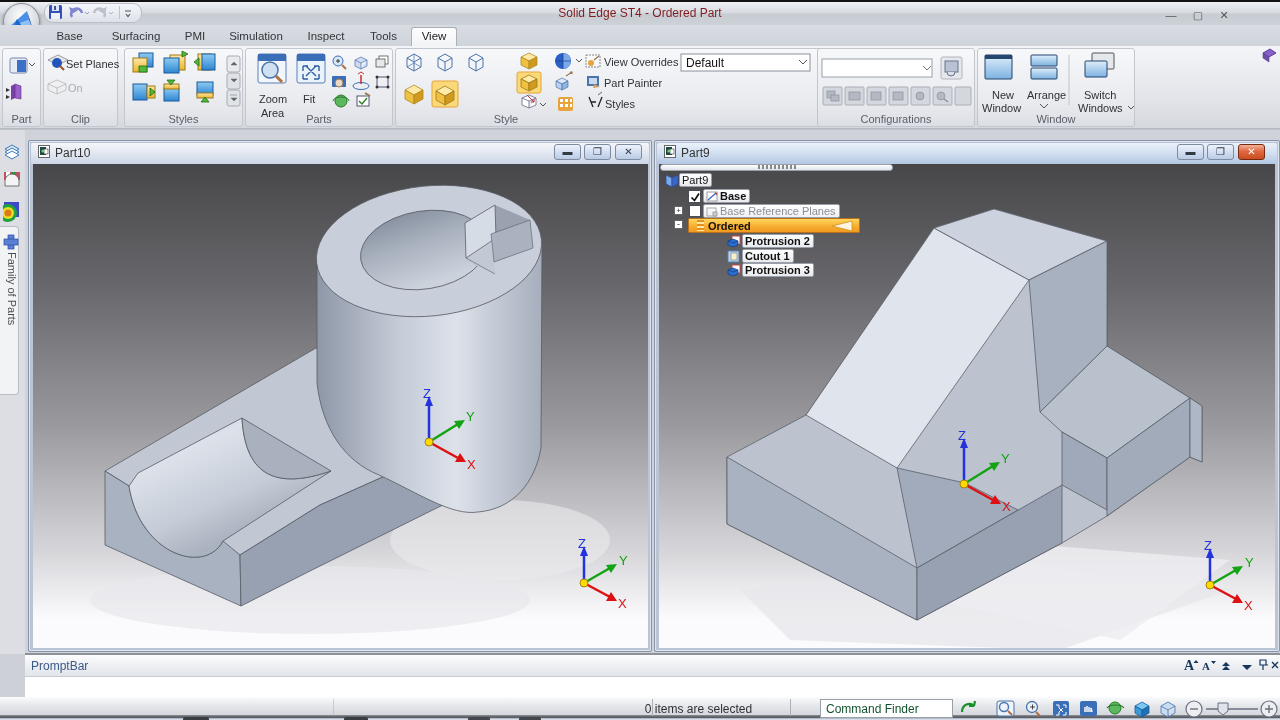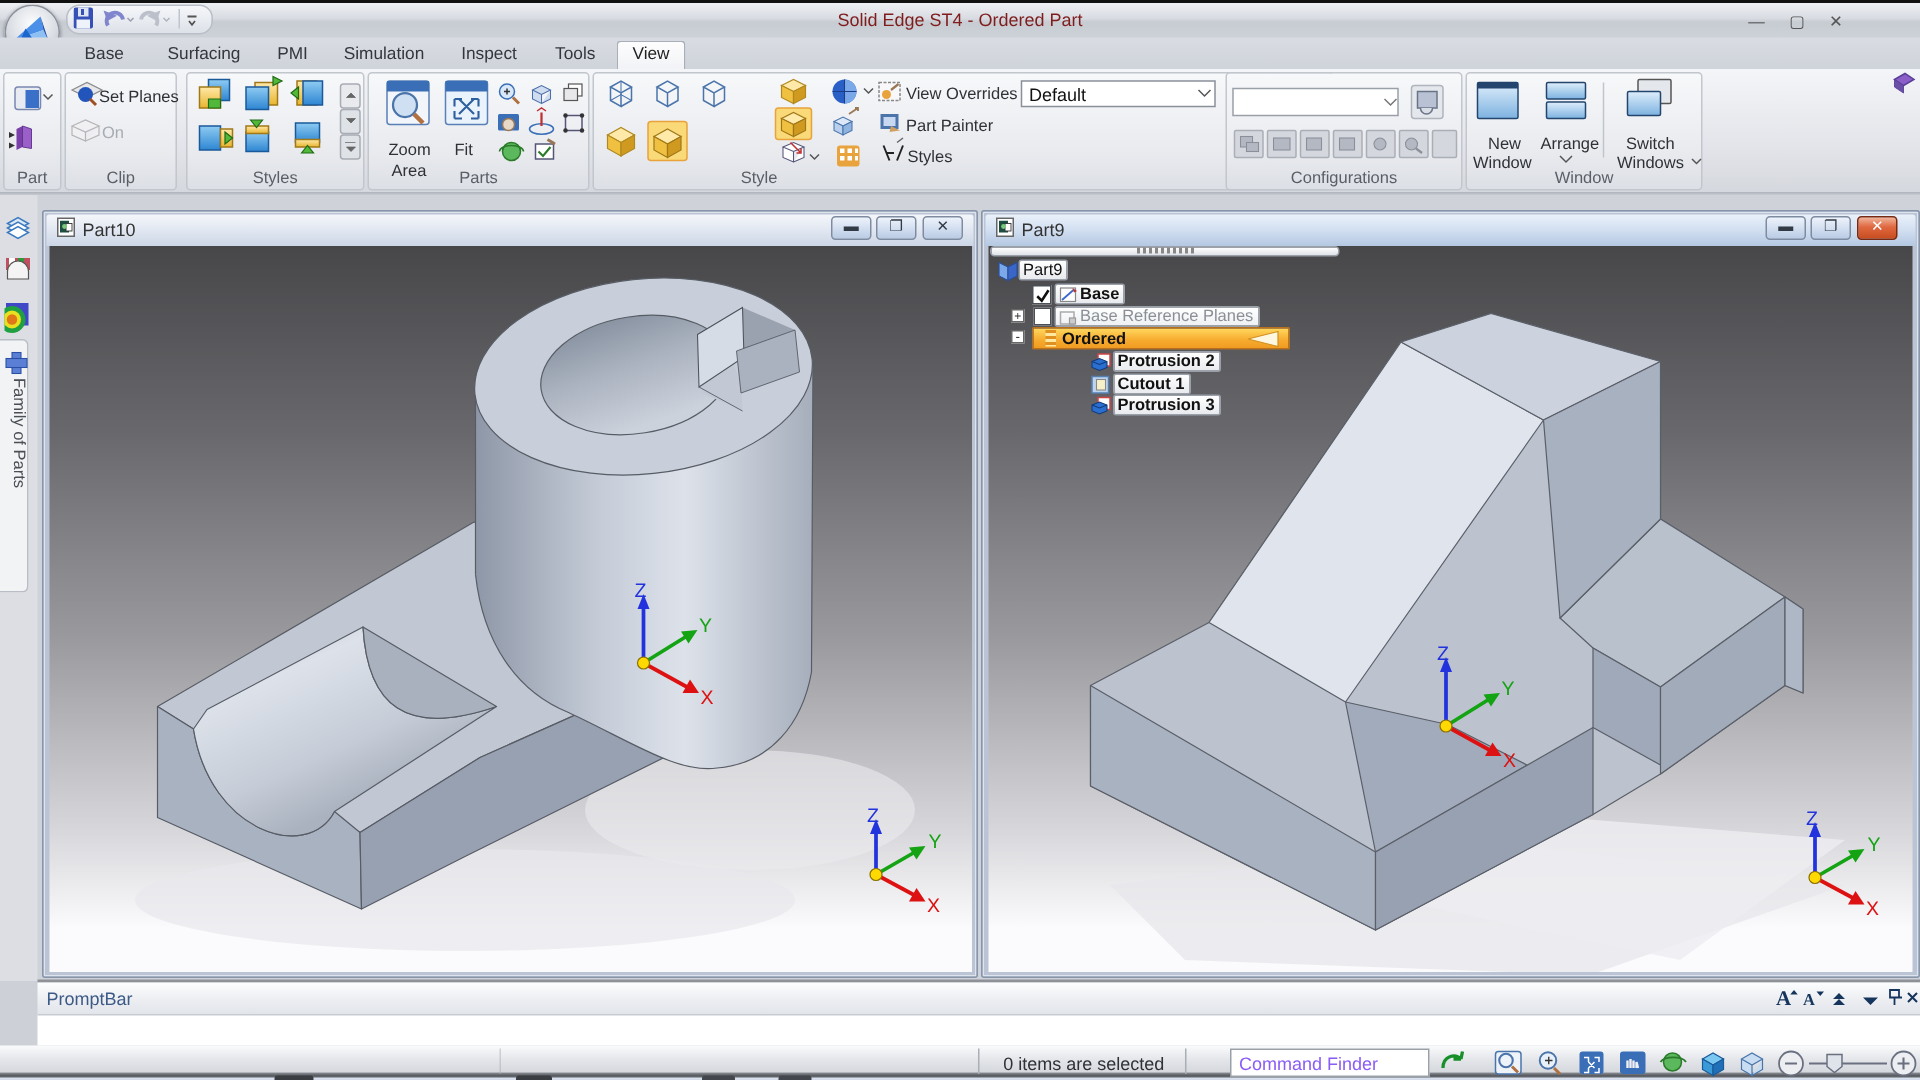--- a/index.html
+++ b/index.html
@@ -40,22 +40,22 @@
 .tlbl{position:absolute;height:14px;background:linear-gradient(#ffffff,#e8eaee);border:1px solid #9aa0aa;border-radius:2px;font-size:11px;font-weight:bold;color:#111;line-height:12px;padding:0 3px 0 2px;white-space:nowrap}
 
 #pb-sep{left:25px;top:653px;width:1255px;height:2px;background:#8e9298}
 #promptbar{left:25px;top:655px;width:1255px;height:21px;background:linear-gradient(#fcfdfe,#eceef2 55%,#e2e5ea)}
 #pb-text{left:31px;top:659px;font-size:12px;color:#3c5a86}
 #pb-white{left:25px;top:676px;width:1255px;height:21px;background:#fff;border-top:1px solid #c8ccd2}
 
 #statusbar{left:0;top:697px;width:1280px;height:23px;background:linear-gradient(#fafbfc,#e4e6ea 40%,#d2d5da 85%,#c3c6cc)}
 #sb-bottom{left:0;top:715px;width:1280px;height:5px;background:linear-gradient(#8e9298,#54575c 45%,#6a7076 60%,#dce2ee 75%,#d2daea)}
 .sbsep{position:absolute;top:699px;width:1px;height:17px;background:#aaaeb5}
-#sb-items{left:655px;top:702px;width:135px;text-align:center;font-size:12px;color:#2e3136}
-#cmdfind{left:820px;top:699px;width:133px;height:19px;background:#fff;border:1px solid #9aa0a8;font-size:12px;color:#8b5cf6;padding:2px 0 0 5px}
+#sb-items{left:631px;top:702px;width:135px;text-align:center;font-size:12px;color:#2e3136}
+#cmdfind{left:820px;top:699px;width:133px;height:19px;background:#fff;border:1px solid #9aa0a8;font-size:12px;color:#14532d;padding:2px 0 0 5px}
 </style></head>
 <body>
 <div class="abs" id="topline"></div>
 <div class="abs" id="titlebar"></div>
 <div class="abs" id="title-text">Solid Edge ST4 - Ordered Part</div>
 <div class="abs wbtn" style="left:1164px">—</div>
 <div class="abs wbtn" style="left:1191px">▢</div>
 <div class="abs wbtn" style="left:1217px">✕</div>
 <div class="abs" id="qat"></div>
 <div class="abs" id="appbtn"></div>

